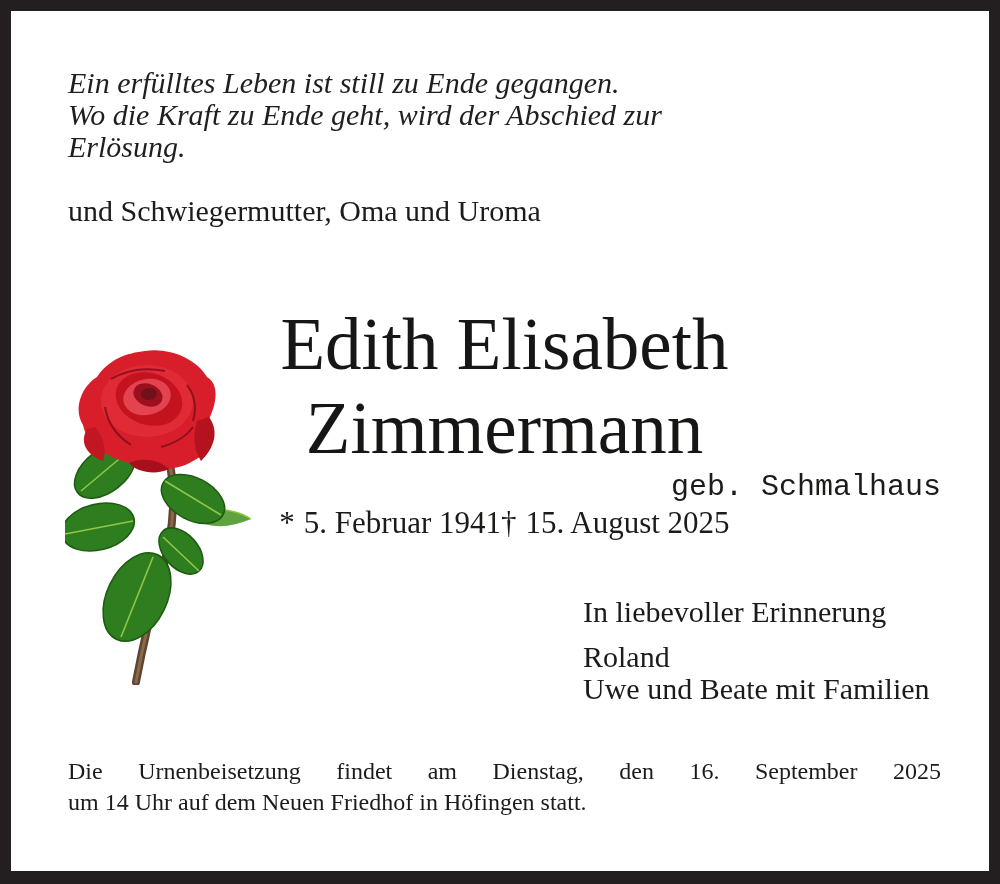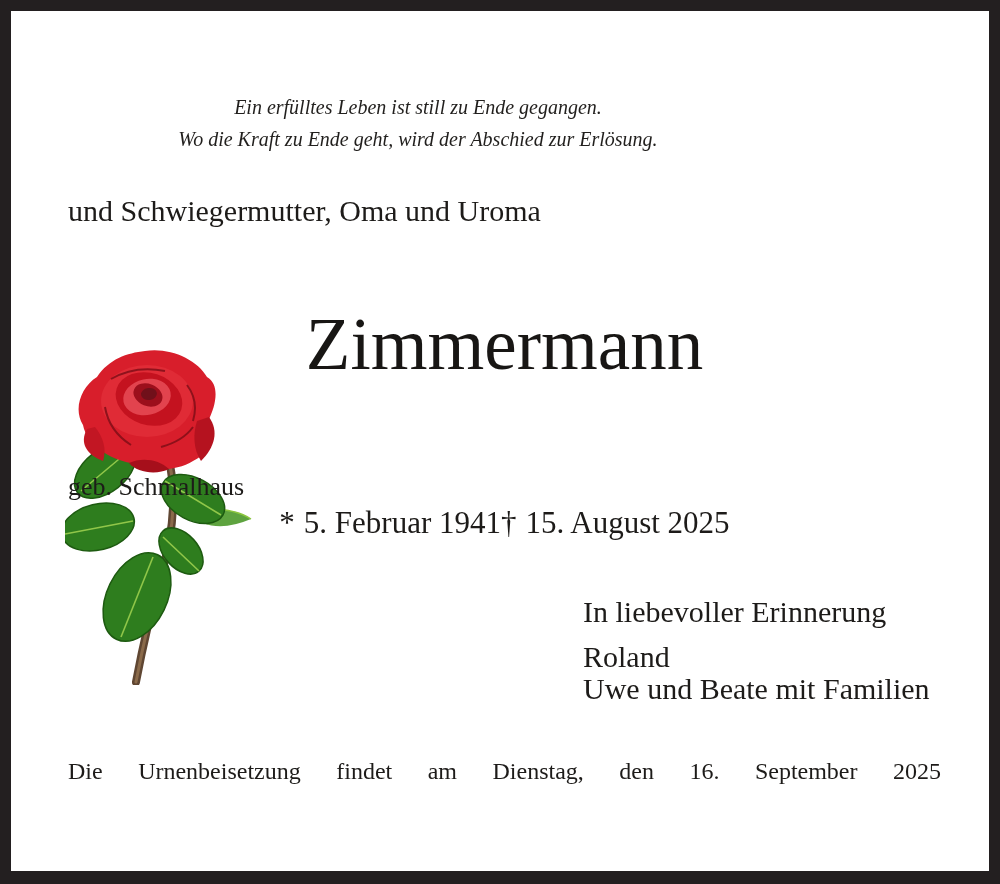--- a/index.html
+++ b/index.html
@@ -14,26 +14,25 @@
     background: #ffffff;
     font-family: "Liberation Serif", serif;
     color: #1d1b19;
     overflow: hidden;
   }
 
   .abs { position: absolute; }
 
   
   .epigraph {
-    left: 57px; top: 80px; width: 700px;
+    left: 57px; top: 56px; width: 700px;
     font-style: italic;
-    font-size: 20px; line-height: 32px;
+    font-size: 30px; line-height: 32px;
     letter-spacing: 0px;
     color: #211f1d;
-    text-align: center;
   }
 
   
   .intro {
     left: 57px; top: 184px; width: 873px;
     font-size: 30px; line-height: 31px;
     color: #1d1b19;
   }
   .line-justify-full { text-align: justify; text-align-last: justify; }
 
@@ -43,22 +42,22 @@
   
   .name-block {
     left: 57px; top: 292px; width: 873px;
     text-align: center;
     font-size: 73px; line-height: 84px;
     color: #181614;
   }
 
   .maiden {
     left: 57px; top: 460px; width: 873px;
-    text-align: left;
-    font-size: 26px; line-height: 32px;
+    text-align: right;
+    font-size: 30px; line-height: 32px; font-family: Liberation Mono, monospace;
   }
 
   .dates {
     left: 57px; top: 496px; width: 873px;
     text-align: center;
     font-size: 31px; line-height: 32px;
     white-space: nowrap;
   }
   .dates .death-part { }
   .dates .sym { margin-right: 9px; }
@@ -134,34 +133,36 @@
           <path d="M46 30 Q 70 16 100 22"></path>
           <path d="M122 36 Q 134 52 128 72"></path>
           <path d="M40 58 Q 44 82 66 96"></path>
           <path d="M96 98 Q 118 92 128 78"></path>
         </g>
       </g>
     </svg>
   </div>
 
   <div class="abs name-block">
+    <div>Edith Elisabeth</div>
     <div>Zimmermann</div>
   </div>
 
   <div class="abs maiden">geb. Schmalhaus</div>
 
   <div class="abs dates">
     <span><span class="sym">*</span><span>5. Februar 1941</span></span><span class="death-part"><span class="sym">†</span><span>15. August 2025</span></span>
   </div>
 
   <div class="abs remembrance">
     <div>In liebevoller Erinnerung</div>
     <div class="mourners">
       <div>Roland</div>
       <div>Uwe und Beate mit Familien</div>
     </div>
   </div>
 
   <div class="abs funeral">
     <div class="line-justify-full">Die Urnenbeisetzung findet am Dienstag, den 16. September 2025</div>
+    <div>um 14 Uhr auf dem Neuen Friedhof in Höfingen statt.</div>
   </div>
 
 </div>
 
 </body></html>

